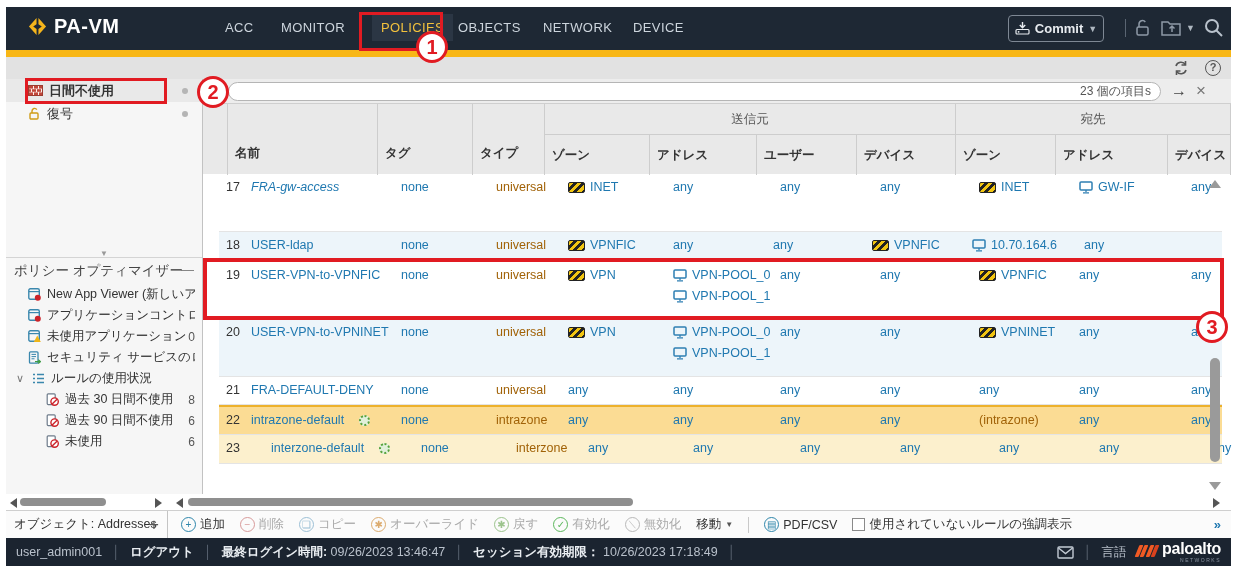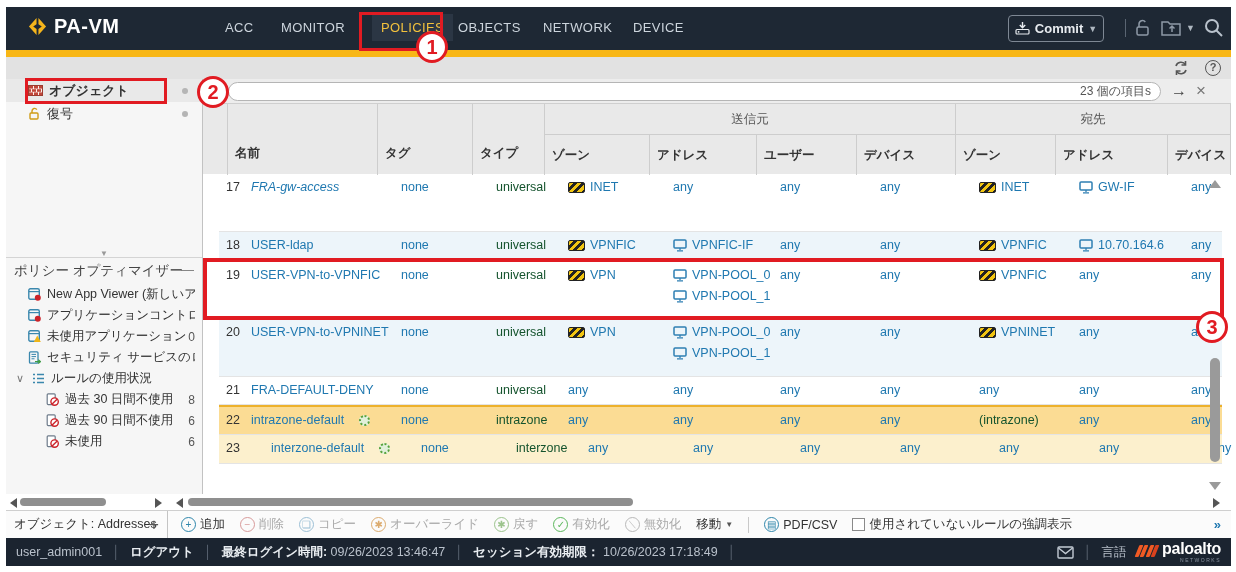--- a/index.html
+++ b/index.html
@@ -54,21 +54,21 @@
   .hcell.grp { top:0; height:31px; border-bottom:1px solid #cdcdcd; display:flex; align-items:center; justify-content:center; color:#555; font-weight:normal; }
   .hcell.sub { top:31px; height:40px; display:flex; align-items:center; padding-left:7px; }
   .tbody { position:absolute; left:203px; top:174px; width:1003px; }
   .trow { position:absolute; left:16px; width:1003px; display:flex; border-bottom:1px solid #e4e4e4; }
   .trow.alt { background:#edf5fa; }
   .trow.gold { background:#fbdc94; border-top:2px solid #edb12c; }
   .trow.goldlight { background:#fcf0cd; }
   .tcell { padding:6px 4px 2px 7px; font-size:12.5px; overflow:hidden; }
   .titem { display:flex; align-items:center; gap:5px; margin-bottom:7px; white-space:nowrap; }
   .t-blue { color:#1f78b0; cursor:pointer; }
-  .t-plain { color:#14532d; }
+  .t-plain { color:#a16207; }
   .num { color:#333; }
   .zone-ico { display:inline-block; width:17px; height:11px; border:1px solid #222; border-radius:2px;
       background:repeating-linear-gradient(135deg,#f2c511 0 3px,#222 3px 6px); flex:none; }
   .gear-ico { display:inline-block; width:11px; height:11px; border:2px dotted #55a23c; border-radius:50%; background:#e2f0da; margin-left:10px; flex:none; }
 
   
   .vscroll { position:absolute; left:1208px; top:176px; width:14px; height:314px; }
   .vs-arrow { position:absolute; left:1px; width:0; height:0; border-left:6px solid transparent; border-right:6px solid transparent; cursor:pointer; }
   .vs-up { top:4px; border-bottom:8px solid #9a9a9a; }
   .vs-down { bottom:0; border-top:8px solid #9a9a9a; }
@@ -200,21 +200,21 @@
                 <rect x="11" y="1" width="3" height="2.6"></rect>
                 <rect x="1" y="4.2" width="2" height="2.6"></rect>
                 <rect x="4" y="4.2" width="4" height="2.6"></rect>
                 <rect x="9" y="4.2" width="4" height="2.6"></rect>
                 <rect x="1" y="7.4" width="4" height="2.6"></rect>
                 <rect x="6" y="7.4" width="4" height="2.6"></rect>
                 <rect x="11" y="7.4" width="3" height="2.6"></rect>
               </g>
             </svg>
           </span>
-          <span>オブジェクト</span>
+          <span>日間不使用</span>
           <span class="side-dot"></span>
         </div>
         <div class="side-item">
           <span>
             <svg width="13" height="13" viewBox="0 0 13 13">
               <rect x="2" y="6" width="8" height="6" rx="1" fill="none" stroke="#cf9c17" stroke-width="1.4"></rect>
               <path d="M4 6 V4 a2.6 2.6 0 0 1 4.8 -1.4" fill="none" stroke="#cf9c17" stroke-width="1.4"></path>
             </svg>
           </span>
           <span>復号</span>
@@ -407,31 +407,20 @@
         </div>
         <div class="tcell" style="width: 72px; flex: 0 0 auto;">
           <div class="titem">
             <span class="t-plain">universal</span>
           </div>
         </div>
         <div class="tcell" style="width: 105px; flex: 0 0 auto;">
           <div class="titem">
             <span class="zone-ico"></span>
             <span class="t-blue">VPNFIC</span>
-          </div>
-        </div>
-        <div class="tcell" style="width: 107px; flex: 0 0 auto;">
-          <div class="titem">
-            <span>
-              <svg width="14" height="13" viewBox="0 0 14 13">
-                <rect x="1" y="1" width="12" height="8" rx="1" fill="none" stroke="#2e7fb3" stroke-width="1.5"></rect>
-                <path d="M7 9 v2 M4 11.8 h6" stroke="#2e7fb3" stroke-width="1.3" fill="none"></path>
-              </svg>
-            </span>
-            <span class="t-blue">VPNFIC-IF</span>
           </div>
         </div>
         <div class="tcell" style="width: 100px; flex: 0 0 auto;">
           <div class="titem">
             <span class="t-blue">any</span>
           </div>
         </div>
         <div class="tcell" style="width: 99px; flex: 0 0 auto;">
           <div class="titem">
             <span class="t-blue">any</span>

